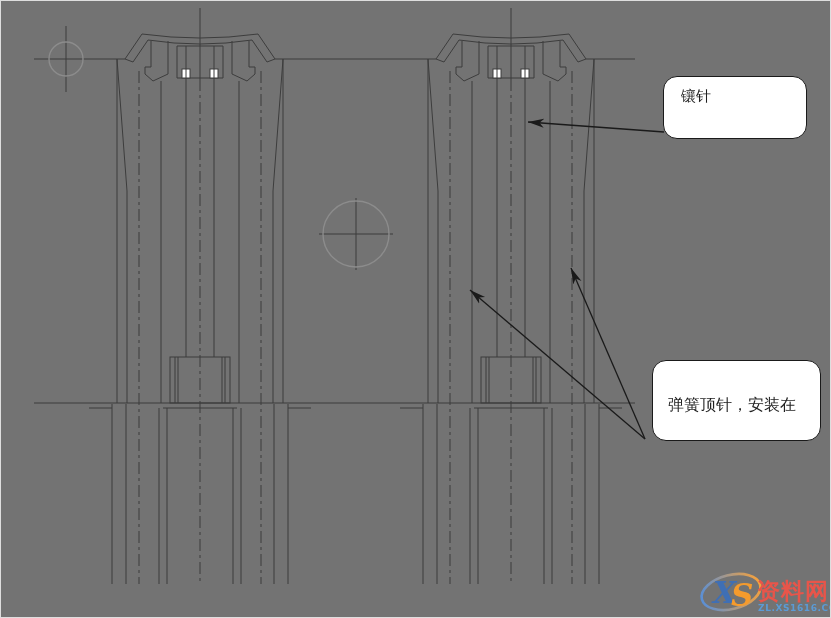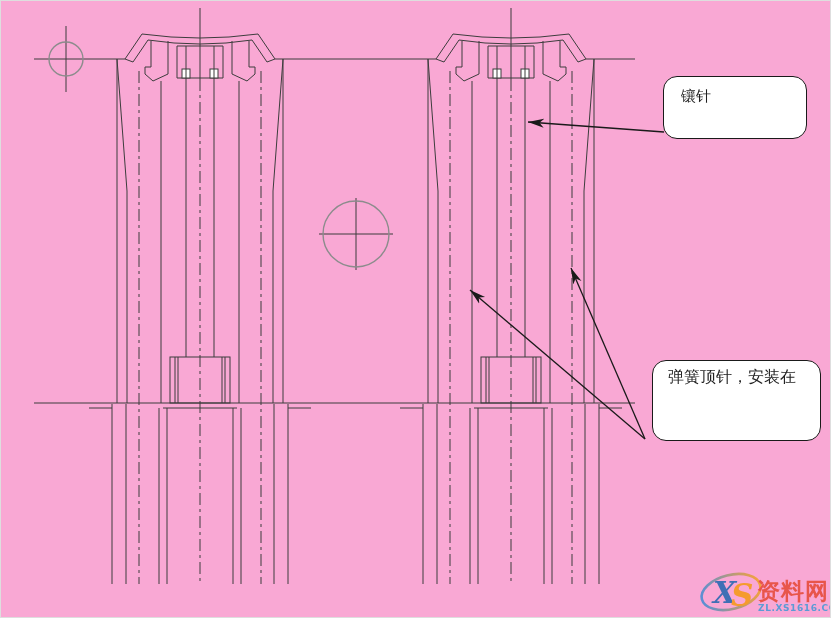--- a/index.html
+++ b/index.html
@@ -1,27 +1,27 @@
 <!DOCTYPE html>
 <html><head>
 <meta charset="utf-8">
 <style>
   html,body{margin:0;padding:0;background:#ffffff;}
   .stage{
-    position:relative;width:831px;height:618px;background:#f9a8d4;
+    position:relative;width:831px;height:618px;background:#737373;
     border:1px solid #dedede;box-sizing:border-box;overflow:hidden;
     font-family:"DejaVu Sans","Liberation Sans",sans-serif;
   }
   .drawing-svg{position:absolute;left:0;top:0;}
   .callout{
     position:absolute;background:#ffffff;border:1.5px solid #1a1a1a;
     border-radius:14px;color:#1f1f1f;box-sizing:border-box;
   }
   .callout-1{left:662px;top:75px;width:144px;height:63px;padding:10px 0 0 17px;font-size:15px;}
-  .callout-2{left:651px;top:359px;width:169px;height:81px;padding:0 0 0 15px;font-size:16px;line-height:31px;}
+  .callout-2{left:651px;top:359px;width:169px;height:81px;padding:28px 0 0 15px;font-size:16px;line-height:31px;}
   .callout div{white-space:nowrap;}
   .watermark{position:absolute;left:688px;top:560px;width:142px;height:56px;}
 </style>
 </head>
 <body>
 
 <div class="stage">
 
   <svg class="drawing-svg" width="831" height="618" viewBox="0 0 831 618">
     <defs>

